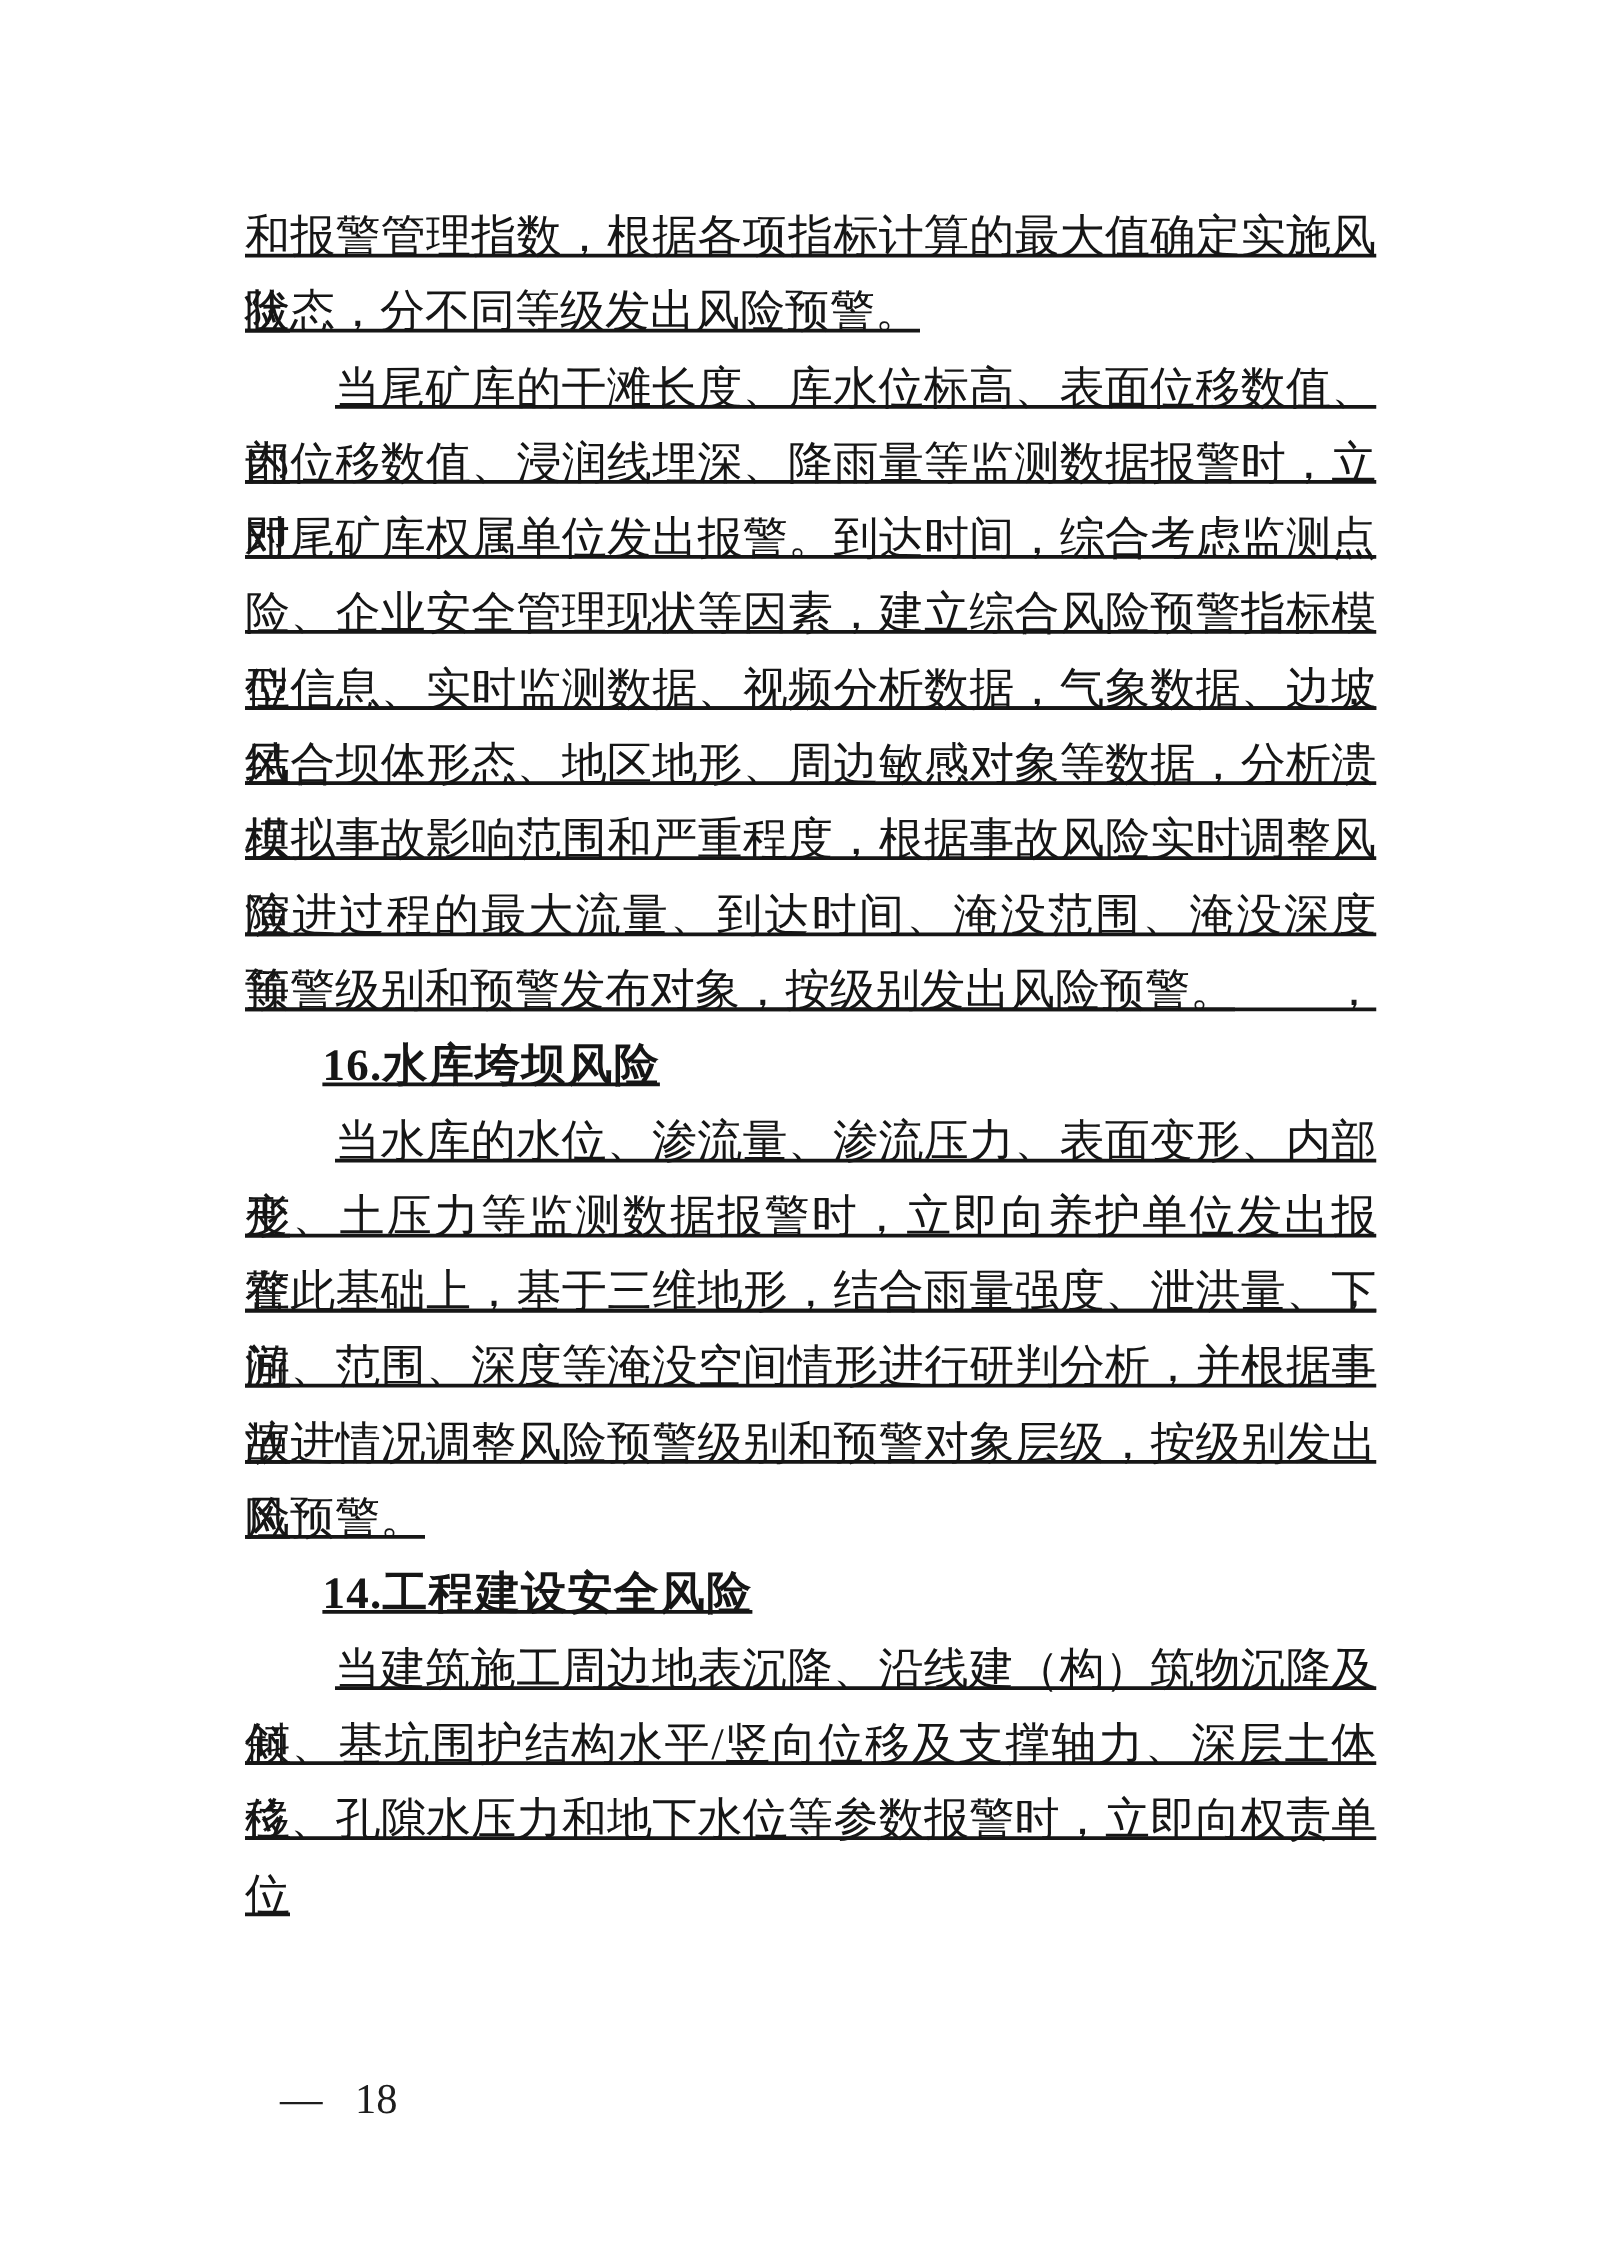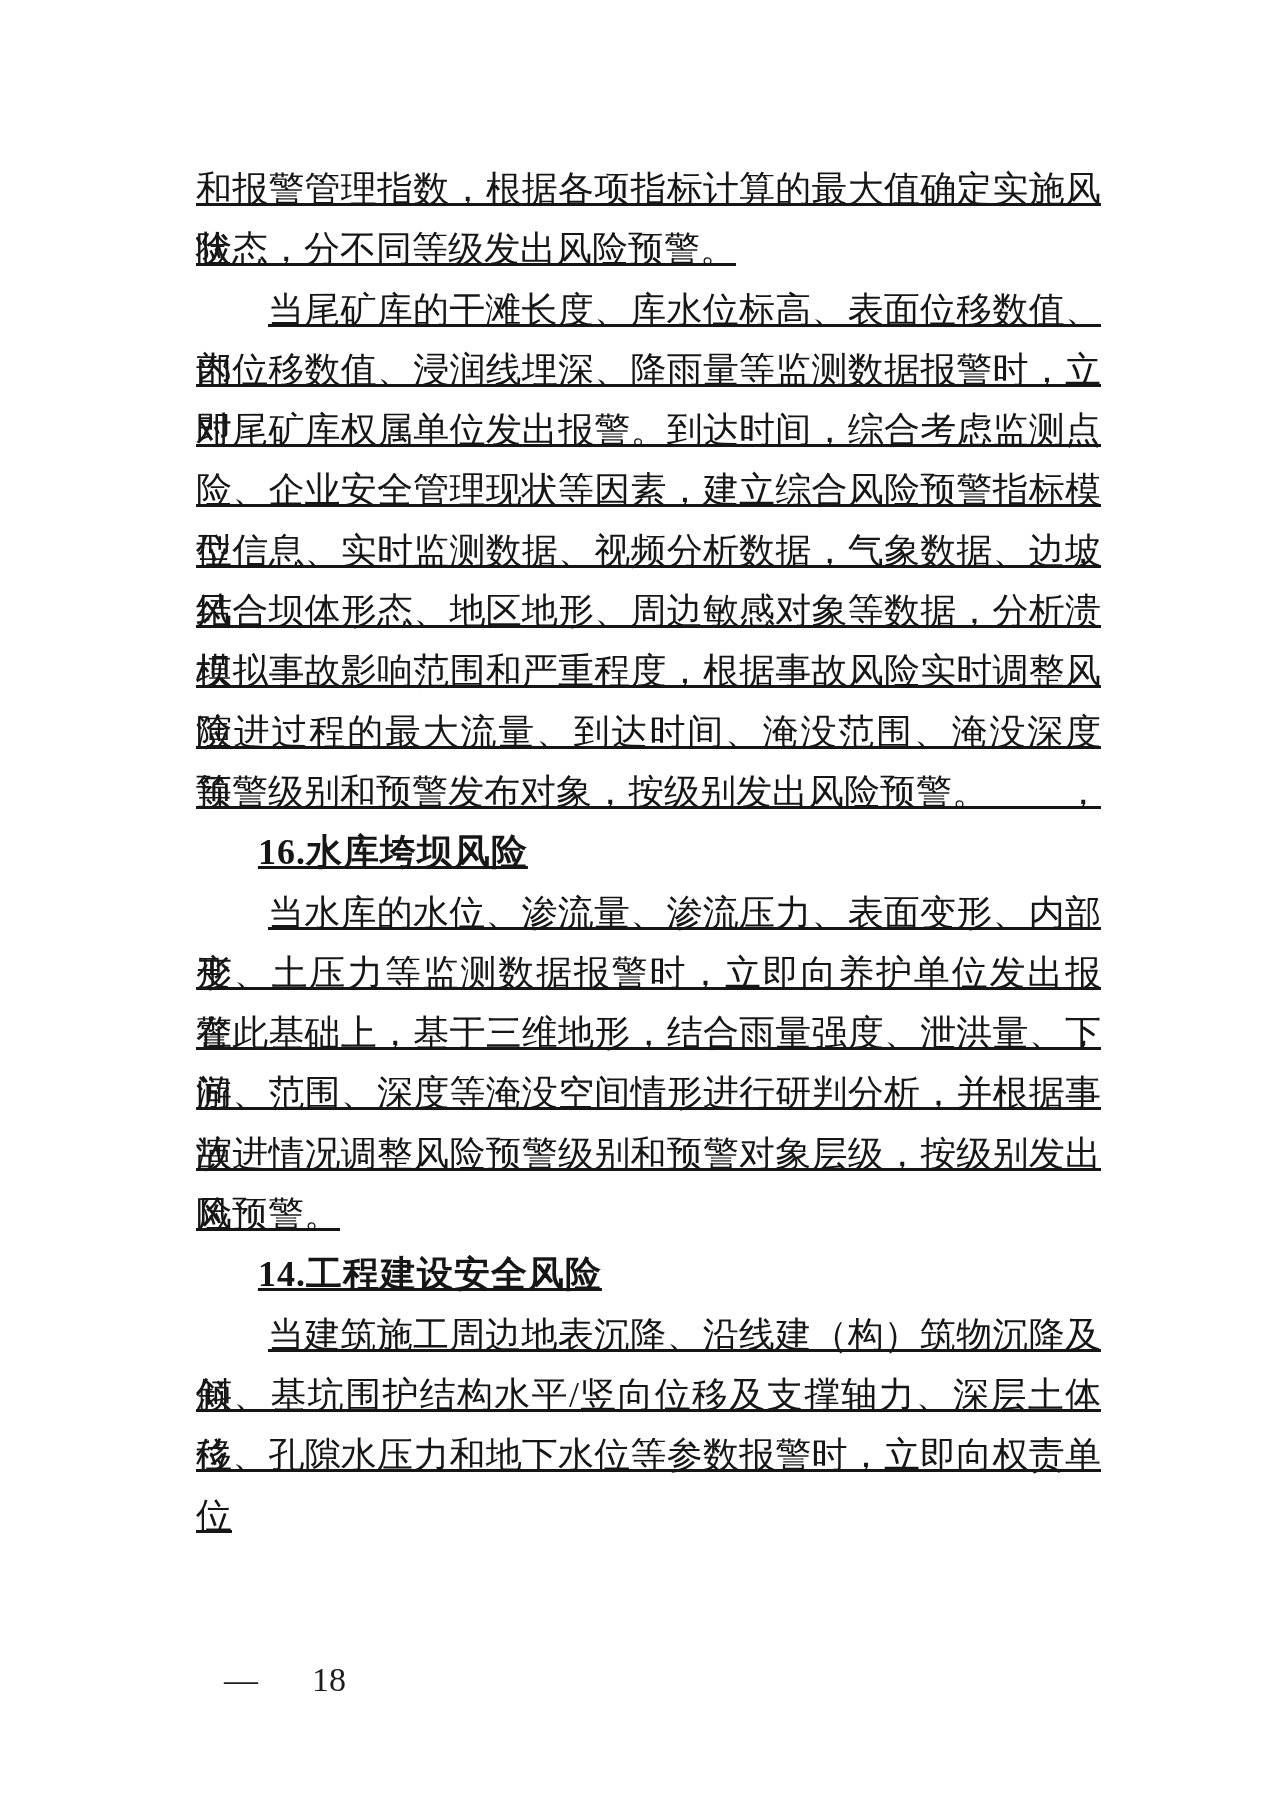--- a/index.html
+++ b/index.html
@@ -52,21 +52,20 @@
     gap: 26px;
     color: #1d1d1d;
   }
   .footer .dash {
     font-size: 34px;
     line-height: 40px;
   }
   .footer .num {
     font-size: 34px;
     line-height: 40px;
-    margin-left: 28px;
   }
 </style>
 </head>
 <body>
 
 <div class="page">
   <div class="text-column" id="text-column">
       <div class="line justified">和报警管理指数，根据各项指标计算的最大值确定实施风险</div>
       <div class="line">状态，分不同等级发出风险预警。</div>
       <div class="line indent justified">当尾矿库的干滩长度、库水位标高、表面位移数值、内</div>

